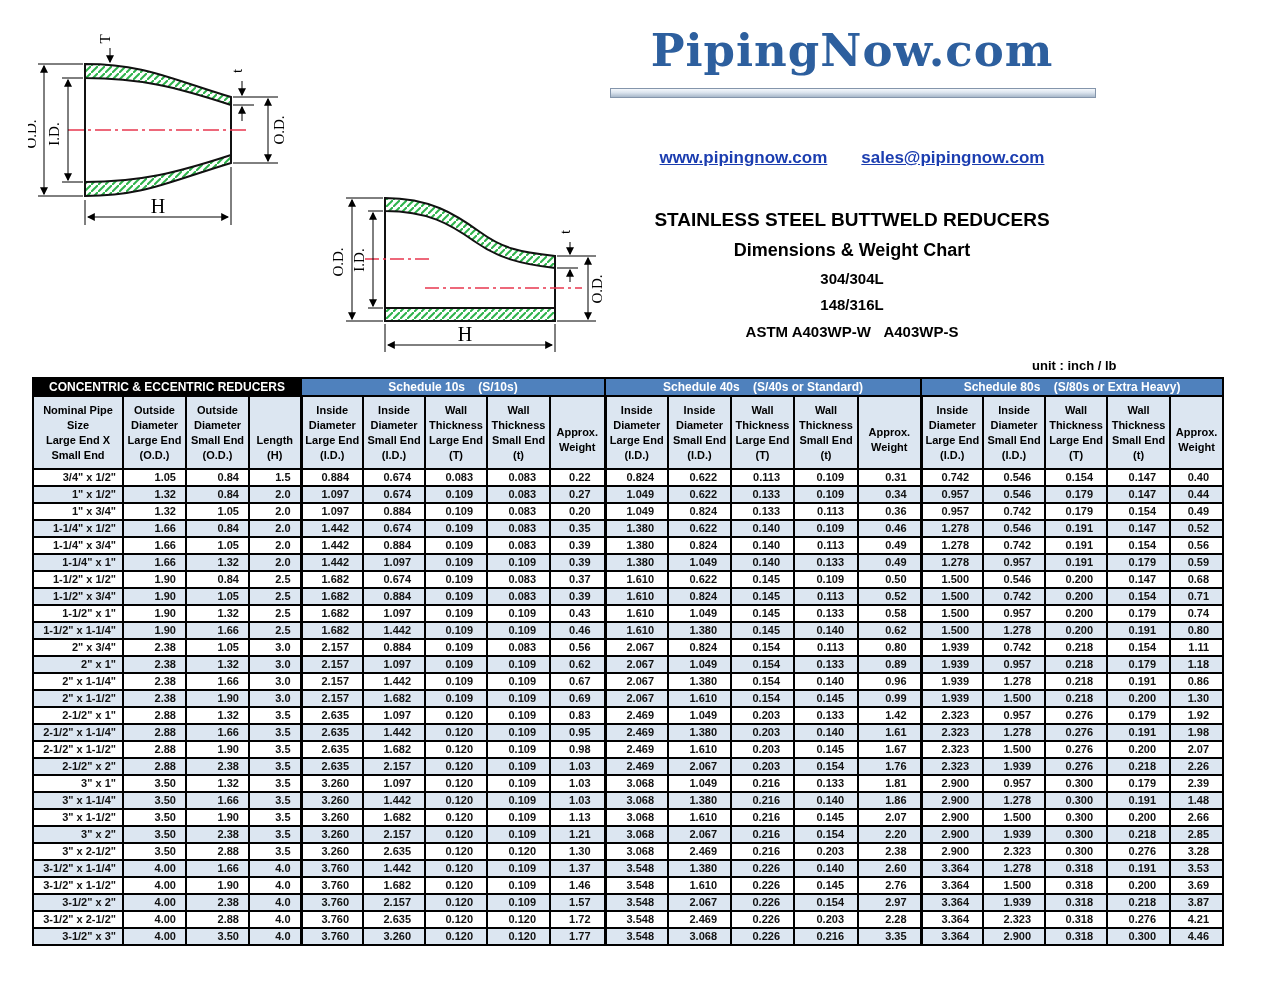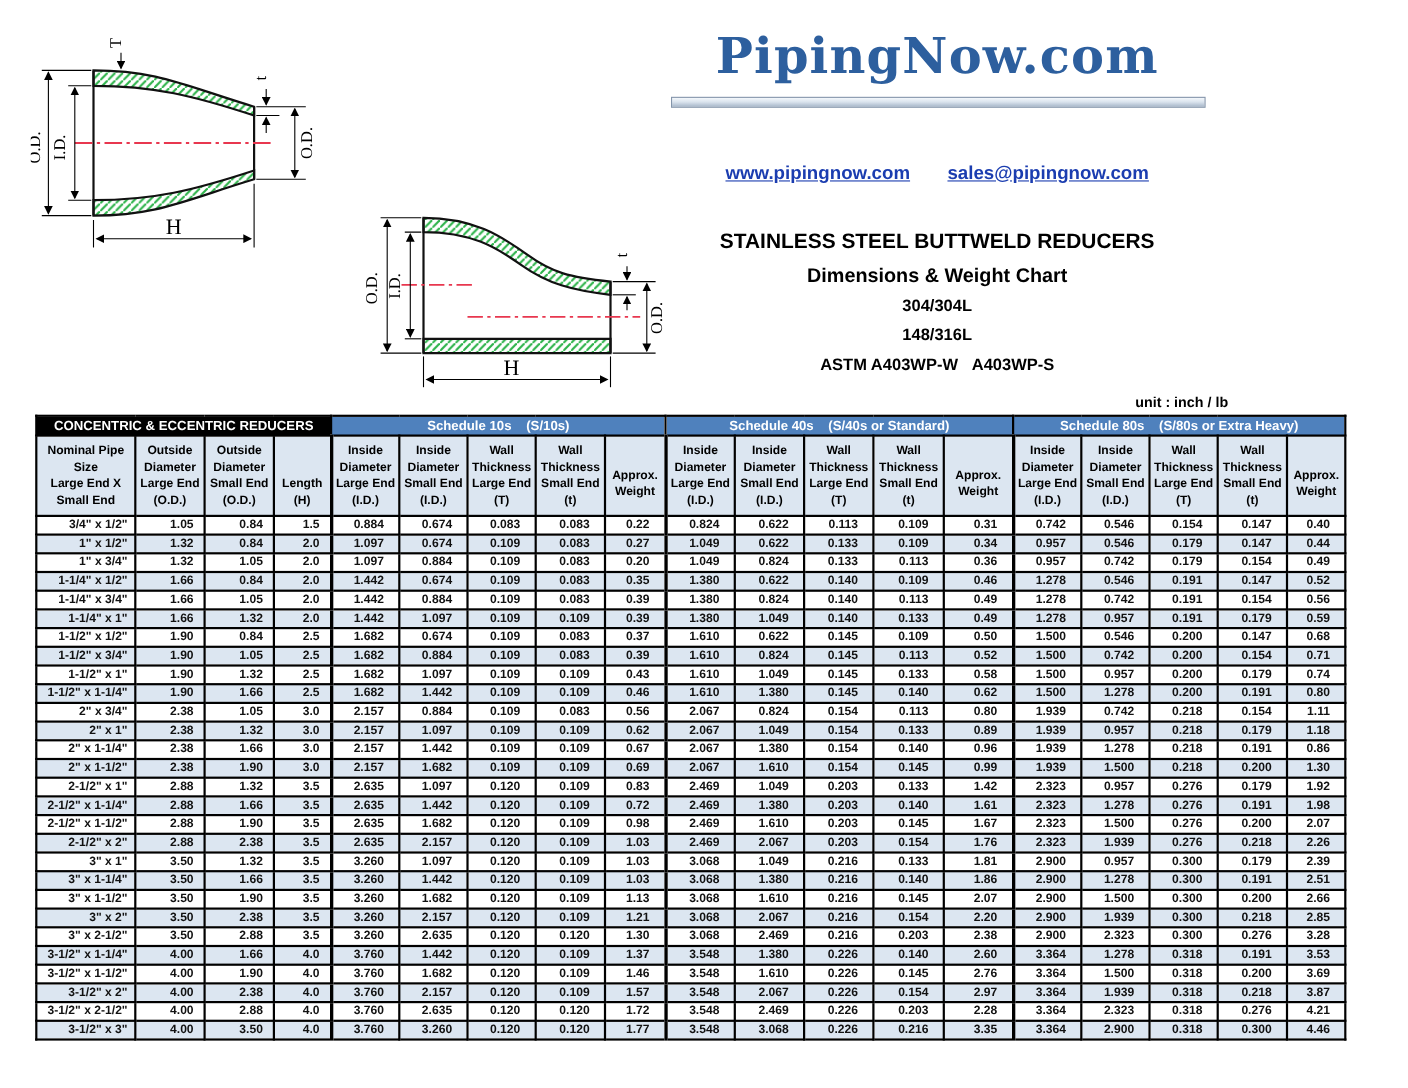--- a/index.html
+++ b/index.html
@@ -616,21 +616,21 @@
         </tr>
         <tr class="alt">
           <td class="firstcol pad-s">2-1/2" x 1-1/4"</td>
           <td class="pad-s">2.88</td>
           <td class="pad-s">1.66</td>
           <td class="pad-s">3.5</td>
           <td class="pad-l gsep">2.635</td>
           <td class="pad-l">1.442</td>
           <td class="pad-l">0.120</td>
           <td class="pad-l">0.109</td>
-          <td class="pad-l">0.72</td>
+          <td class="pad-l">0.95</td>
           <td class="pad-l gsep">2.469</td>
           <td class="pad-l">1.380</td>
           <td class="pad-l">0.203</td>
           <td class="pad-l">0.140</td>
           <td class="pad-l">1.61</td>
           <td class="pad-l gsep">2.323</td>
           <td class="pad-l">1.278</td>
           <td class="pad-l">0.276</td>
           <td class="pad-l">0.191</td>
           <td class="pad-l">1.98</td>
@@ -710,21 +710,21 @@
           <td class="pad-l">1.03</td>
           <td class="pad-l gsep">3.068</td>
           <td class="pad-l">1.380</td>
           <td class="pad-l">0.216</td>
           <td class="pad-l">0.140</td>
           <td class="pad-l">1.86</td>
           <td class="pad-l gsep">2.900</td>
           <td class="pad-l">1.278</td>
           <td class="pad-l">0.300</td>
           <td class="pad-l">0.191</td>
-          <td class="pad-l">2.51</td>
+          <td class="pad-l">1.48</td>
         </tr>
         <tr>
           <td class="firstcol pad-s">3" x 1-1/2"</td>
           <td class="pad-s">3.50</td>
           <td class="pad-s">1.90</td>
           <td class="pad-s">3.5</td>
           <td class="pad-l gsep">3.260</td>
           <td class="pad-l">1.682</td>
           <td class="pad-l">0.120</td>
           <td class="pad-l">0.109</td>

